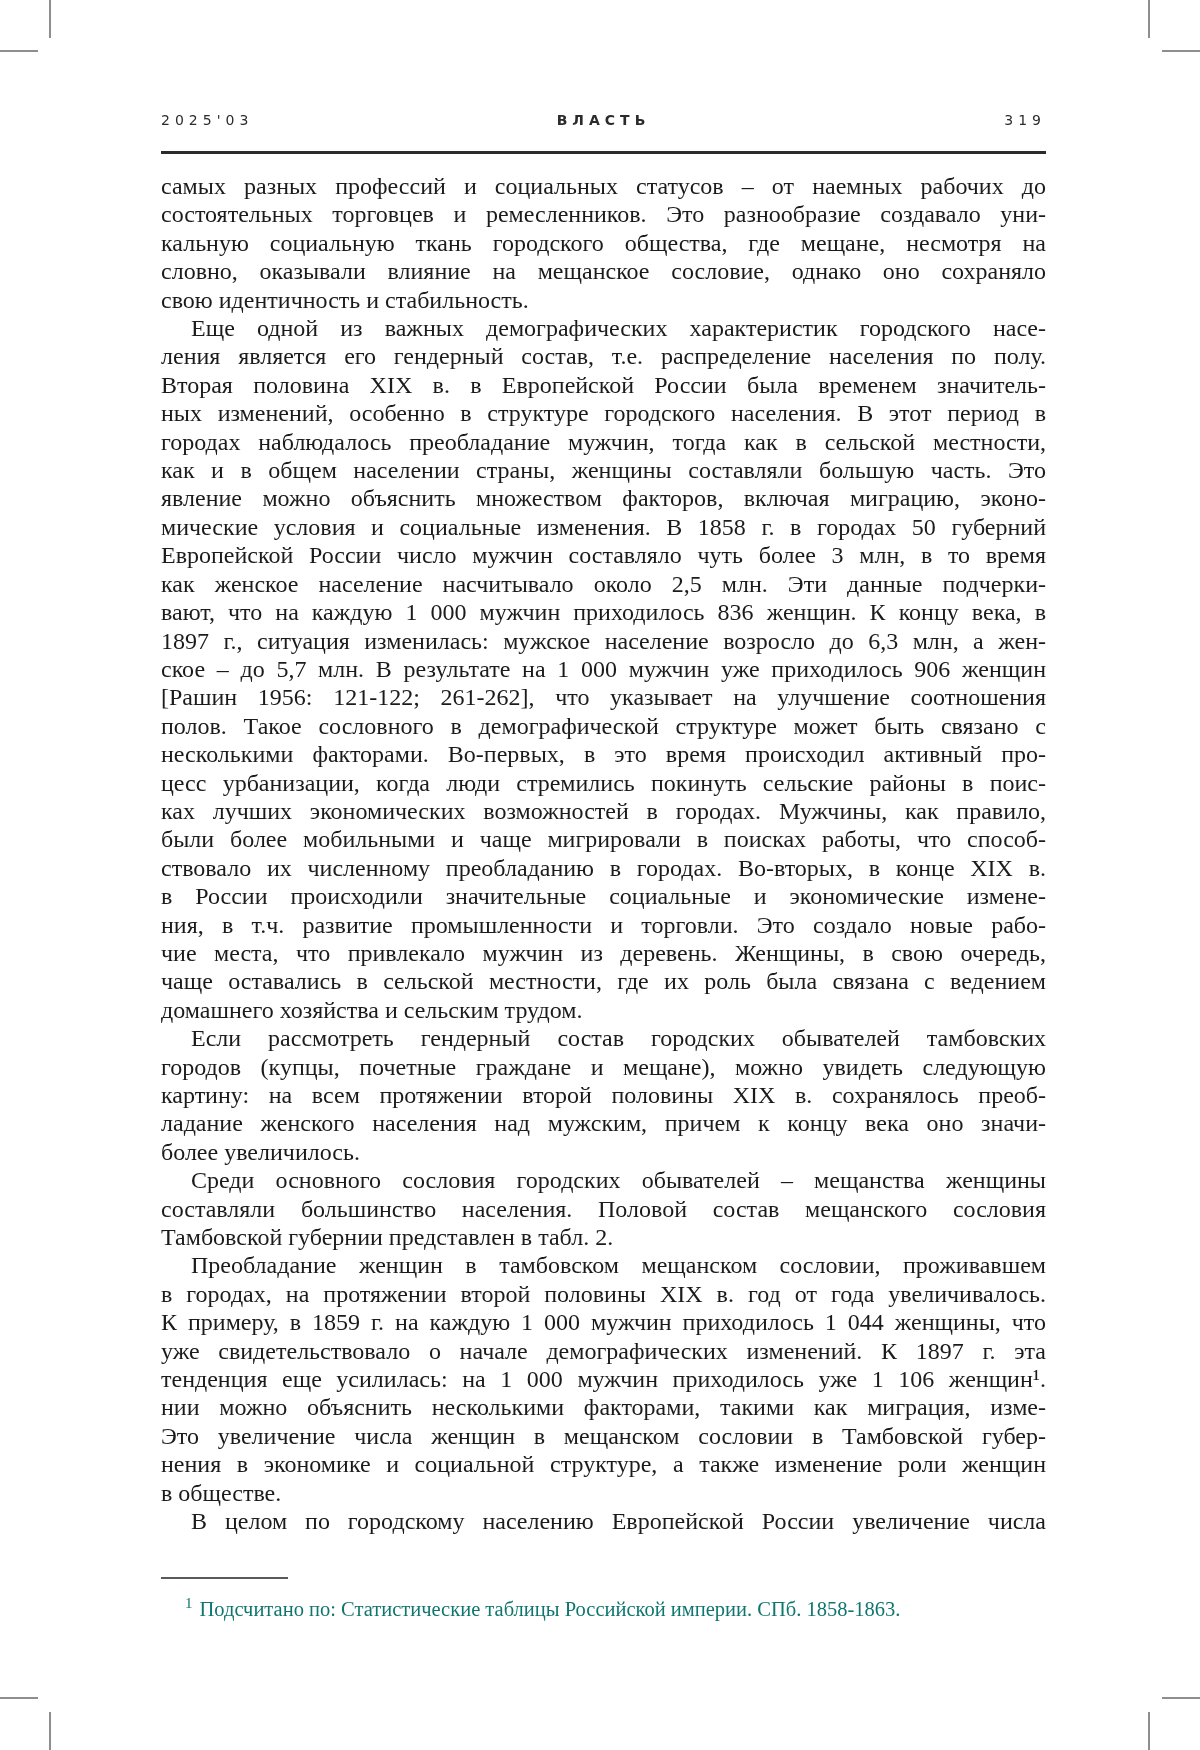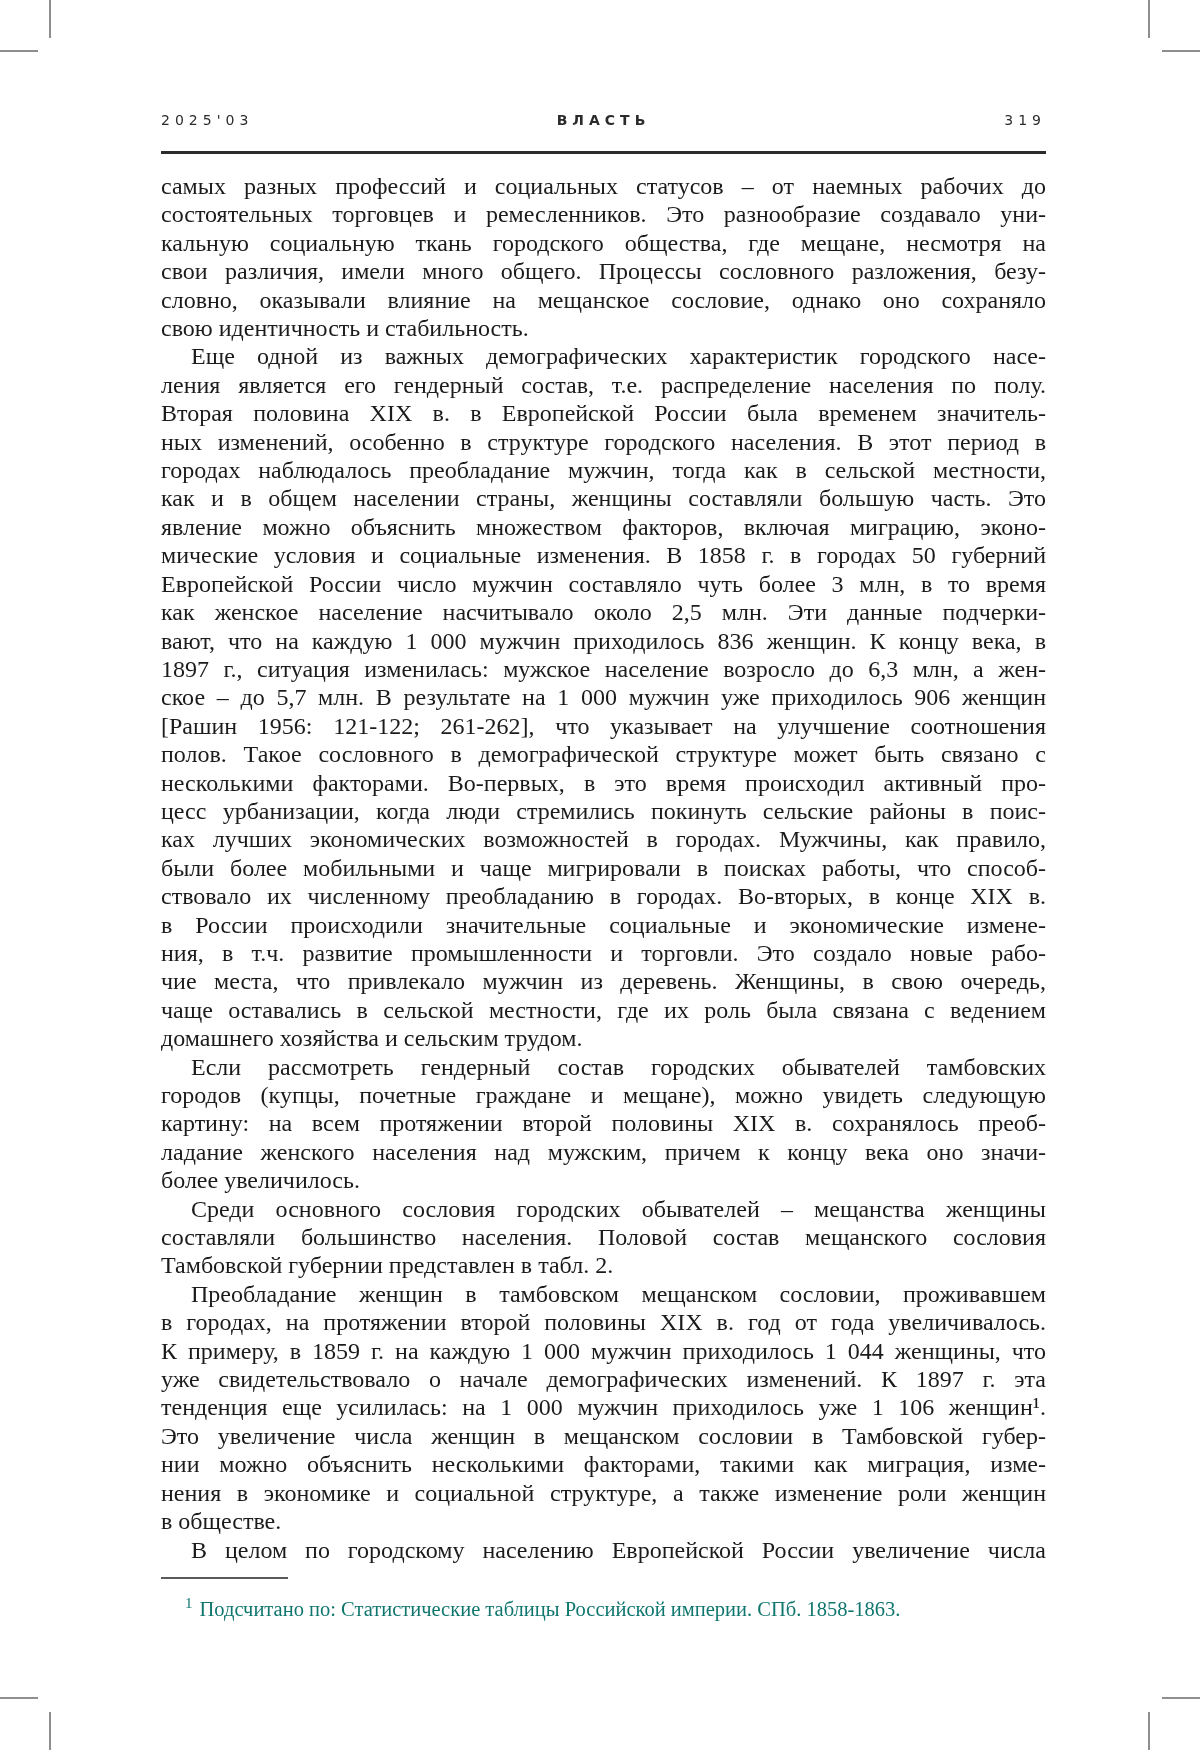--- a/index.html
+++ b/index.html
@@ -101,21 +101,20 @@
       <span>319</span>
     </div>
 
     <div class="header-rule"></div>
 
     <div class="article">
         <div class="paragraph">
           <div class="line just">самых разных профессий и социальных статусов – от наемных рабочих до</div>
           <div class="line just">состоятельных торговцев и ремесленников. Это разнообразие создавало уни-</div>
           <div class="line just">кальную социальную ткань городского общества, где мещане, несмотря на</div>
-          <div class="line just">свои различия, имели много общего. Процессы сословного разложения, безу-</div>
           <div class="line just">словно, оказывали влияние на мещанское сословие, однако оно сохраняло</div>
           <div class="line">свою идентичность и стабильность.</div>
         </div>
         <div class="paragraph">
           <div class="line just indent">Еще одной из важных демографических характеристик городского насе-</div>
           <div class="line just">ления является его гендерный состав, т.е. распределение населения по полу.</div>
           <div class="line just">Вторая половина XIX в. в Европейской России была временем значитель-</div>
           <div class="line just">ных изменений, особенно в структуре городского населения. В этот период в</div>
           <div class="line just">городах наблюдалось преобладание мужчин, тогда как в сельской местности,</div>
           <div class="line just">как и в общем населении страны, женщины составляли большую часть. Это</div>
@@ -150,22 +149,22 @@
           <div class="line just indent">Среди основного сословия городских обывателей – мещанства женщины</div>
           <div class="line just">составляли большинство населения. Половой состав мещанского сословия</div>
           <div class="line">Тамбовской губернии представлен в табл. 2.</div>
         </div>
         <div class="paragraph">
           <div class="line just indent">Преобладание женщин в тамбовском мещанском сословии, проживавшем</div>
           <div class="line just">в городах, на протяжении второй половины XIX в. год от года увеличивалось.</div>
           <div class="line just">К примеру, в 1859 г. на каждую 1&nbsp;000 мужчин приходилось 1&nbsp;044 женщины, что</div>
           <div class="line just">уже свидетельствовало о начале демографических изменений. К 1897 г. эта</div>
           <div class="line just">тенденция еще усилилась: на 1&nbsp;000 мужчин приходилось уже 1&nbsp;106 женщин¹.</div>
+          <div class="line just">нии можно объяснить несколькими факторами, такими как миграция, изме-</div>
           <div class="line just">Это увеличение числа женщин в мещанском сословии в Тамбовской губер-</div>
-          <div class="line just">нии можно объяснить несколькими факторами, такими как миграция, изме-</div>
           <div class="line just">нения в экономике и социальной структуре, а также изменение роли женщин</div>
           <div class="line">в обществе.</div>
         </div>
         <div class="paragraph">
           <div class="line just indent">В целом по городскому населению Европейской России увеличение числа</div>
         </div>
       </div>
 
     <div class="footnote-rule"></div>
 

